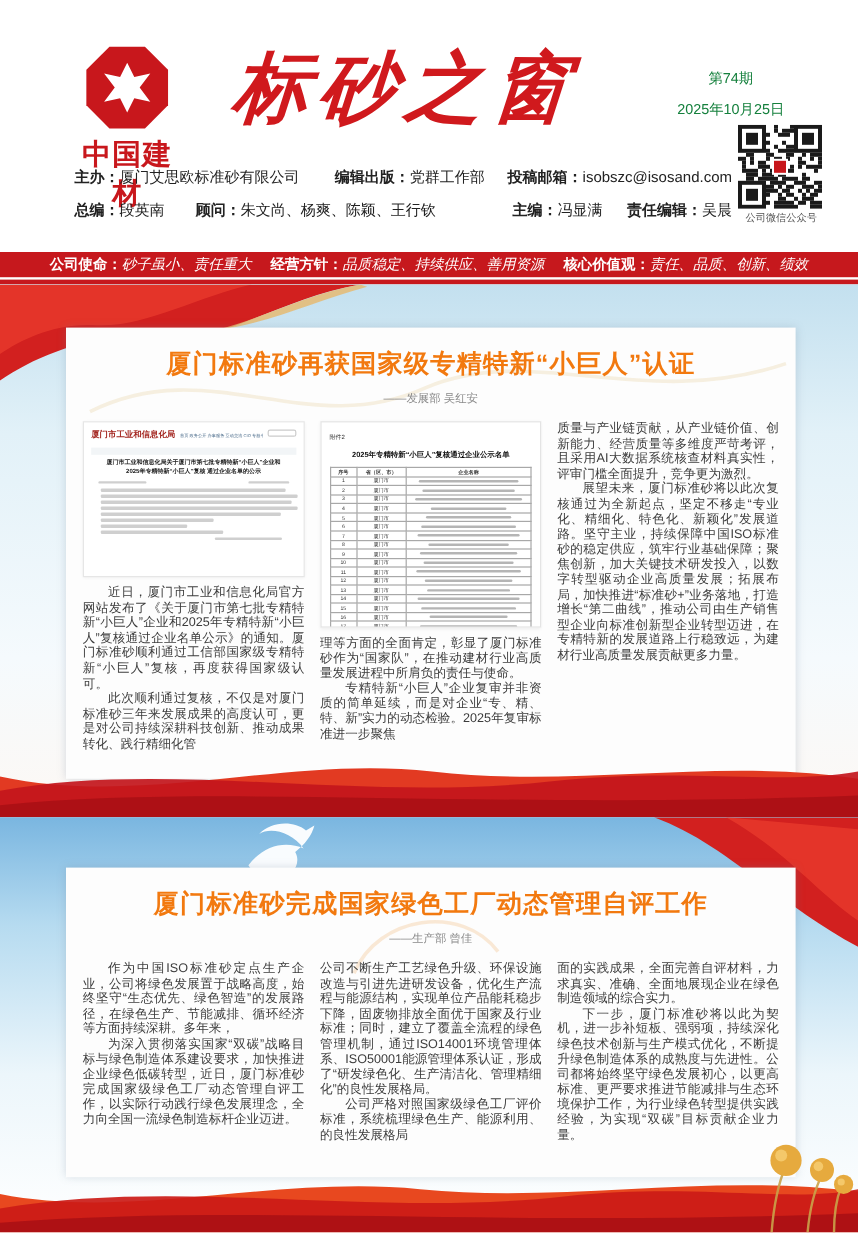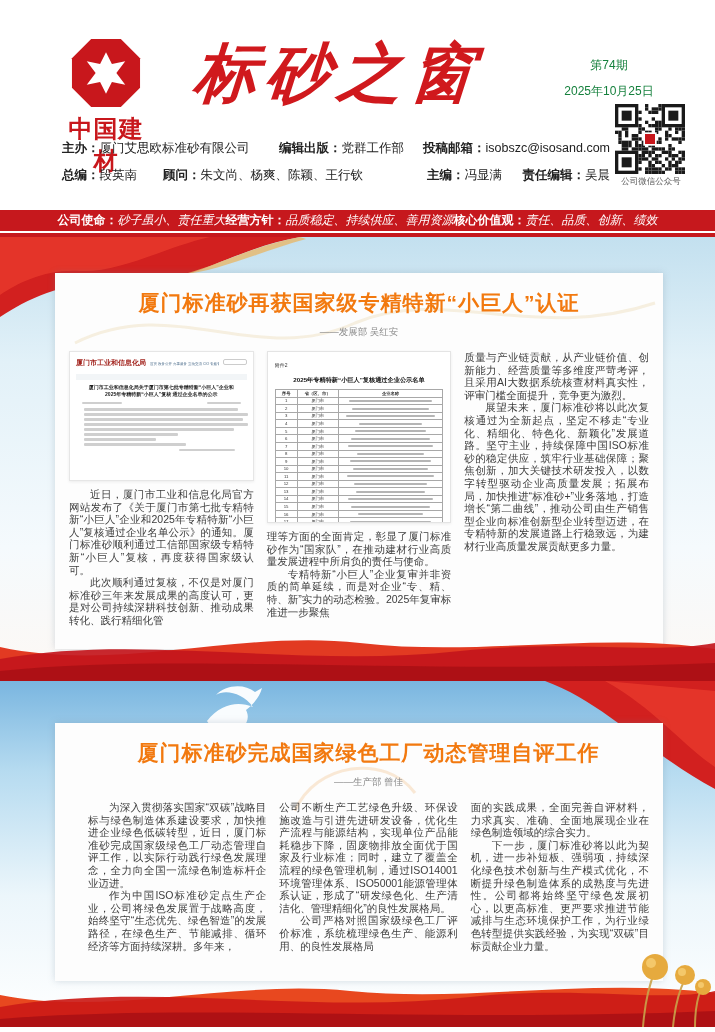--- a/index.html
+++ b/index.html
@@ -21,32 +21,32 @@
   .m-row1 .mi:nth-child(1){width:238px;}
   .m-row1 .mi:nth-child(2){width:158px;}
   .m-row2 .mi:nth-child(1){width:108px;}
   .m-row2 .mi:nth-child(2){width:282px;}
   .m-row2 .mi:nth-child(3){width:102px;}
   .qr{position:absolute;right:28px;top:104px;width:72px;text-align:center;}
   .qr svg{width:70px;height:70px;display:block;background:#fff;}
   .qr-cap{font-size:8.5px;color:#555;margin-top:2px;white-space:nowrap;}
   
   .values-banner{height:21px;background:#c6181d;color:#fff;display:flex;justify-content:center;
-       align-items:center;gap:0;font-size:12px;font-family:"DejaVu Serif",serif;
+       align-items:center;gap:16px;font-size:12px;font-family:"DejaVu Serif",serif;
        font-style:italic;white-space:nowrap;}
   .values-banner b{font-weight:bold;font-style:normal;font-family:"Liberation Sans",sans-serif;}
   .redline{height:4px;background:#c6181d;margin-top:2px;}
   
   .section{position:relative;overflow:hidden;}
   .sec1{height:444px;background:linear-gradient(180deg,#c3e0ef 0%,#e2f1f8 28%,#f5fafd 70%,#fdf8f4 100%);padding-left:13px;}
   .sec2{height:346px;background:linear-gradient(180deg,#7ab6e0 0%,#b6dbf0 26%,#ecf6fb 62%,#ffffff 100%);}
   .card{position:absolute;left:55px;right:52px;background:#fdfdfd;
        box-shadow:0 0 7px rgba(110,130,150,.28);z-index:2;}
   .card1{top:36px;height:376px;}
-  .card2{top:42px;height:258px;padding-left:19px;}
+  .card2{top:42px;height:258px;}
   .card-inner{padding:16px 14px 0;position:relative;}
   .art-title{text-align:center;color:#f2790f;font-size:21px;font-weight:bold;letter-spacing:1px;}
   .art-byline{text-align:center;color:#8a8a8a;font-size:9.5px;margin-top:9px;}
   .cols{display:flex;gap:13px;margin-top:12px;}
   .col{flex:1;font-size:10.5px;line-height:12.6px;color:#3c3c3c;text-align:justify;min-width:0;}
   .col p{margin:0;}
   .col p.ind{text-indent:2em;}
   .deco-swirl{position:absolute;left:0;top:0;width:100%;height:90px;pointer-events:none;opacity:.7;}
   
   .ribbon-tl{position:absolute;left:0;top:0;width:350px;height:84px;z-index:1;}
@@ -507,22 +507,22 @@
   <div class="card card2">
     <svg class="deco-swirl" viewBox="0 0 608 90" preserveAspectRatio="none">
       <path d="M240,88 C260,40 330,30 360,70" fill="none" stroke="#f3c48e" stroke-width="3" opacity="0.5"></path>
     </svg>
     <div class="card-inner">
       <div class="art-title">厦门标准砂完成国家绿色工厂动态管理自评工作</div>
       <div class="art-byline">——生产部 曾佳</div>
       <div class="cols">
         <div class="col">
           <div>
+              <p class="ind">作为中国ISO标准砂定点生产企业，公司将绿色发展置于战略高度，始终坚守“生态优先、绿色智造”的发展路径，在绿色生产、节能减排、循环经济等方面持续深耕。多年来，</p>
               <p class="ind">为深入贯彻落实国家“双碳”战略目标与绿色制造体系建设要求，加快推进企业绿色低碳转型，近日，厦门标准砂完成国家级绿色工厂动态管理自评工作，以实际行动践行绿色发展理念，全力向全国一流绿色制造标杆企业迈进。</p>
-              <p class="ind">作为中国ISO标准砂定点生产企业，公司将绿色发展置于战略高度，始终坚守“生态优先、绿色智造”的发展路径，在绿色生产、节能减排、循环经济等方面持续深耕。多年来，</p>
             </div>
         </div>
         <div class="col">
           <div>
               <p>公司不断生产工艺绿色升级、环保设施改造与引进先进研发设备，优化生产流程与能源结构，实现单位产品能耗稳步下降，固废物排放全面优于国家及行业标准；同时，建立了覆盖全流程的绿色管理机制，通过ISO14001环境管理体系、ISO50001能源管理体系认证，形成了“研发绿色化、生产清洁化、管理精细化”的良性发展格局。</p>
               <p class="ind">公司严格对照国家级绿色工厂评价标准，系统梳理绿色生产、能源利用、的良性发展格局</p>
             </div>
         </div>
         <div class="col">
           <div>

